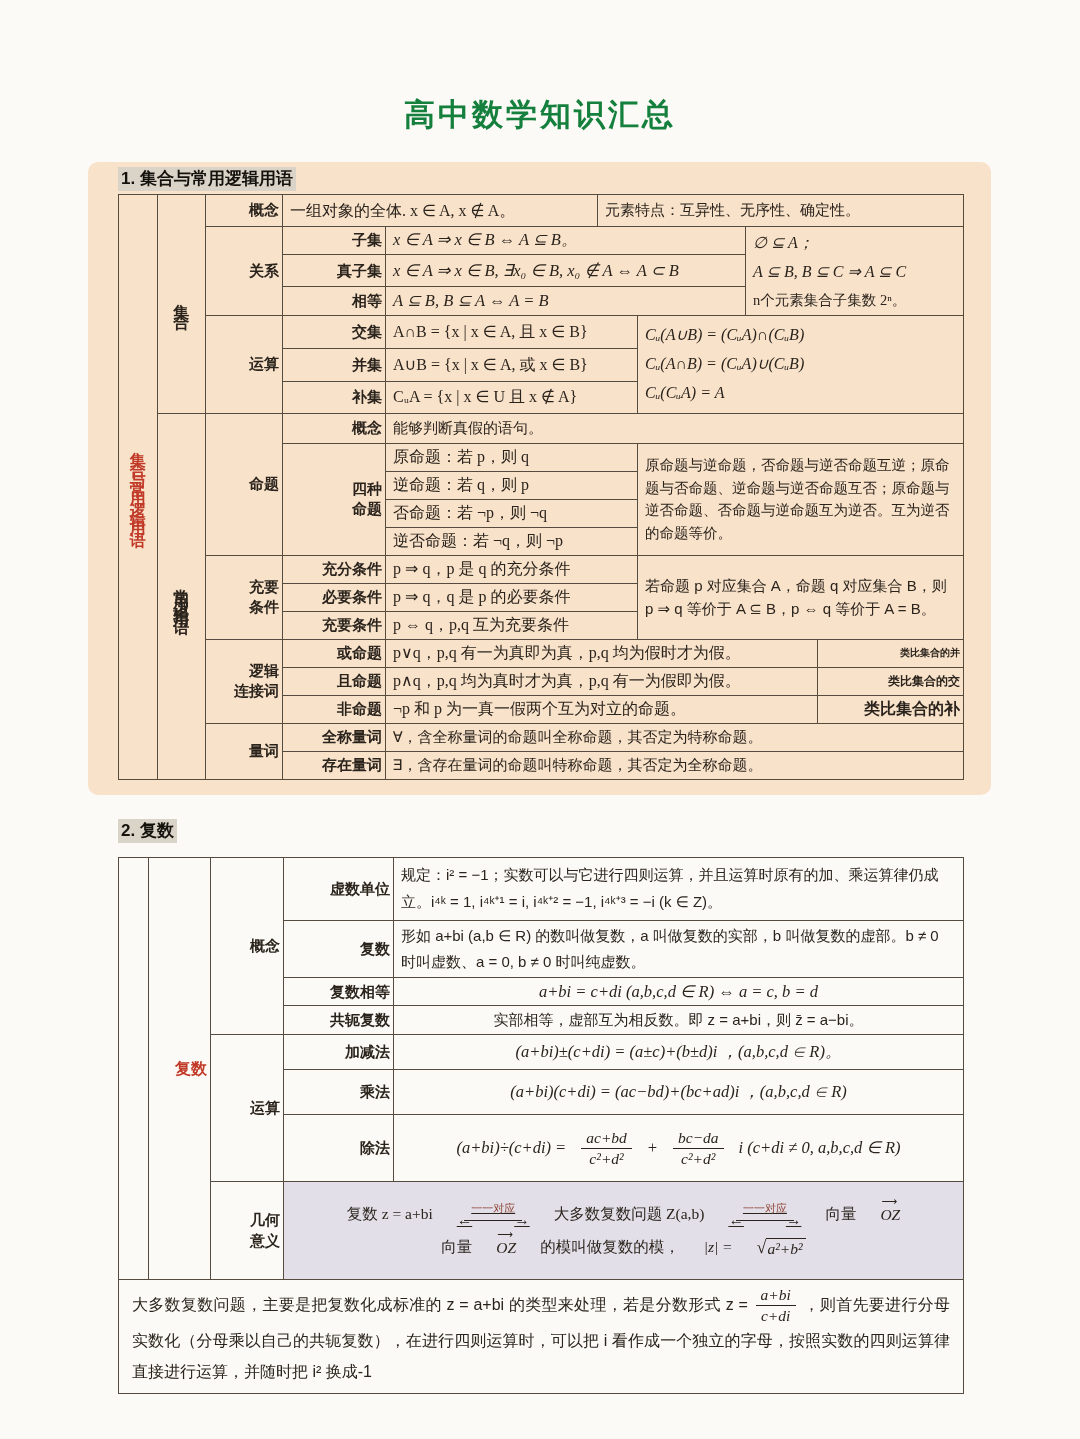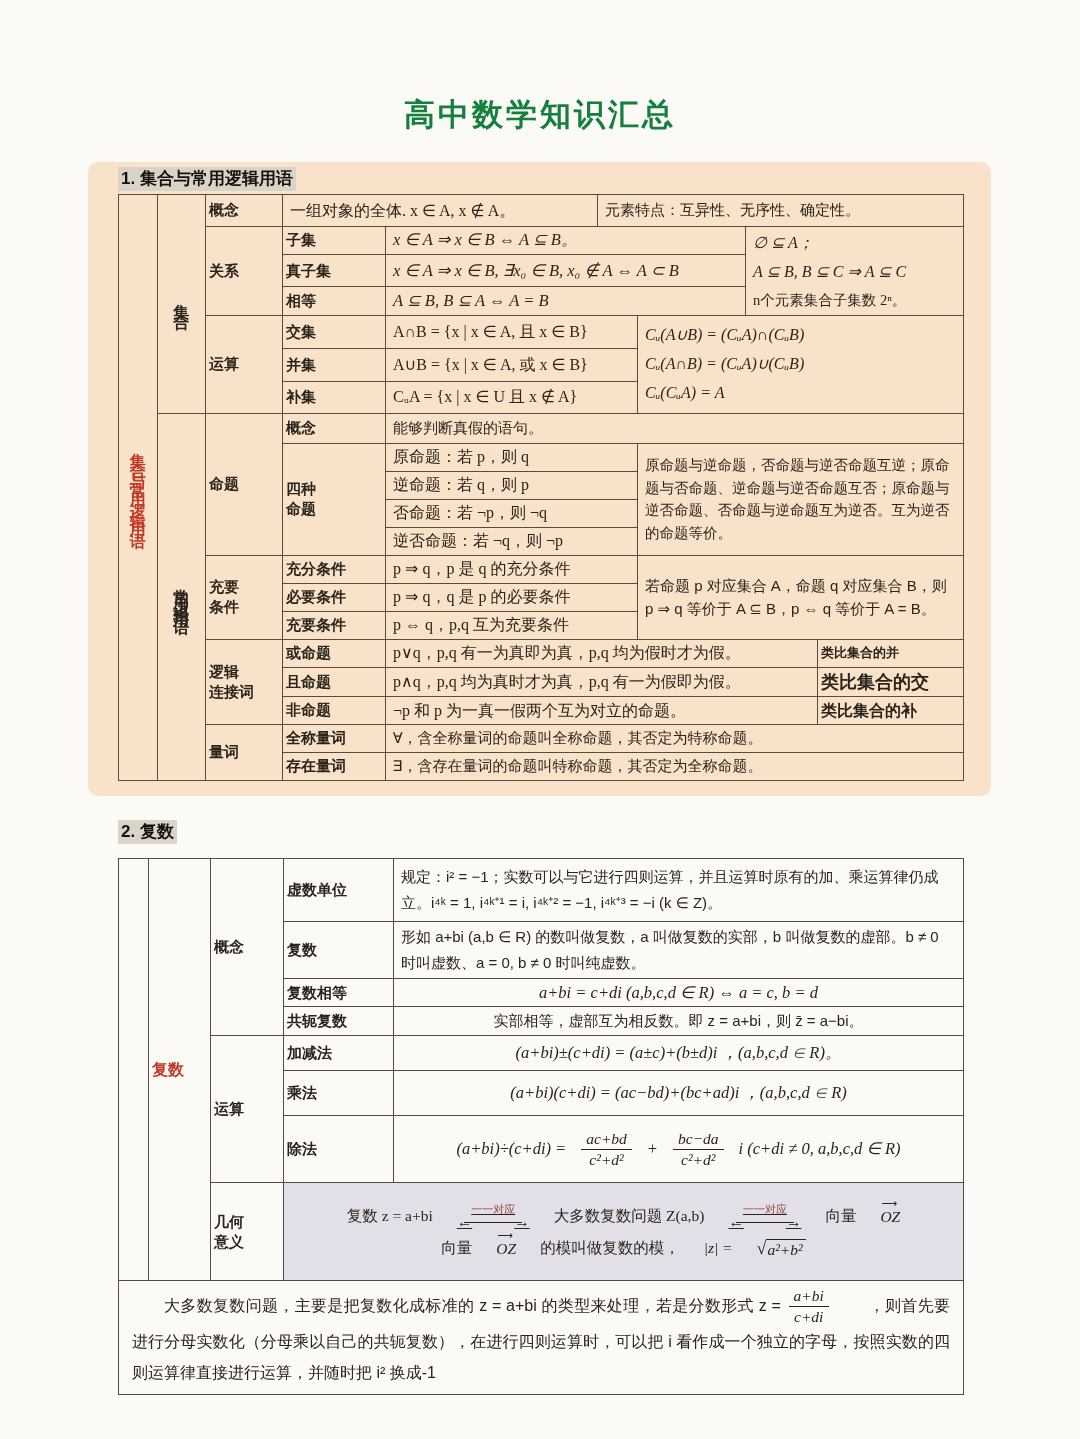--- a/index.html
+++ b/index.html
@@ -40,21 +40,21 @@
   
   table { border-collapse: collapse; table-layout: fixed; }
   td {
     border: 1.4px solid #554b3e;
     padding: 2px 7px;
     font-size: 15px;
     line-height: 1.35;
     vertical-align: middle;
   }
   td.lab {
-    text-align: left;
+    text-align: right;
     font-weight: bold;
     padding: 2px 3px;
     white-space: pre-line;
   }
   td.vert {
     text-align: center;
     font-weight: bold;
   }
   .vtext {
     writing-mode: vertical-rl;
@@ -109,21 +109,21 @@
   .frac .den { padding-top: 1px; }
   .div-row { display: flex; align-items: center; justify-content: center; gap: 12px;
              font-family: "Liberation Serif", serif; font-style: italic; font-size: 16.5px; }
   
   td.footer-note {
     font-size: 16px;
     line-height: 1.95;
     padding: 6px 13px;
     text-align: justify;
   }
-  .inline-frac-ctx { display: inline; margin-left: 32px; }
+  .inline-frac-ctx { display: inline; }
 </style>
 </head>
 <body>
 
 <div class="page-title">高中数学知识汇总</div>
 
 <div class="panel1">
   <div class="sec-heading">1. 集合与常用逻辑用语</div>
   <table>
     <colgroup>
@@ -222,26 +222,26 @@
     <tr style="height:28px">
       <td class="lab">充要条件</td>
       <td class="mmix" colspan="2">p ⇔ q，p,q 互为充要条件</td>
     </tr>
 
     <tr style="height:28px">
       <td class="lab" rowspan="3">逻辑
 连接词</td>
       <td class="lab">或命题</td>
       <td class="mmix" colspan="4">p∨q，p,q 有一为真即为真，p,q 均为假时才为假。</td>
-      <td class="lab" style="font-size:13px">类比集合的并</td>
+      <td class="lab" style="font-size:10px">类比集合的并</td>
     </tr>
     <tr style="height:28px">
       <td class="lab">且命题</td>
       <td class="mmix" colspan="4">p∧q，p,q 均为真时才为真，p,q 有一为假即为假。</td>
-      <td class="lab" style="font-size:18px">类比集合的交</td>
+      <td class="lab" style="font-size:12px">类比集合的交</td>
     </tr>
     <tr style="height:28px">
       <td class="lab">非命题</td>
       <td class="mmix" colspan="4">¬p 和 p 为一真一假两个互为对立的命题。</td>
       <td class="lab" style="font-size:16px">类比集合的补</td>
     </tr>
 
     <tr style="height:28px">
       <td class="lab" rowspan="2">量词</td>
       <td class="lab">全称量词</td>

